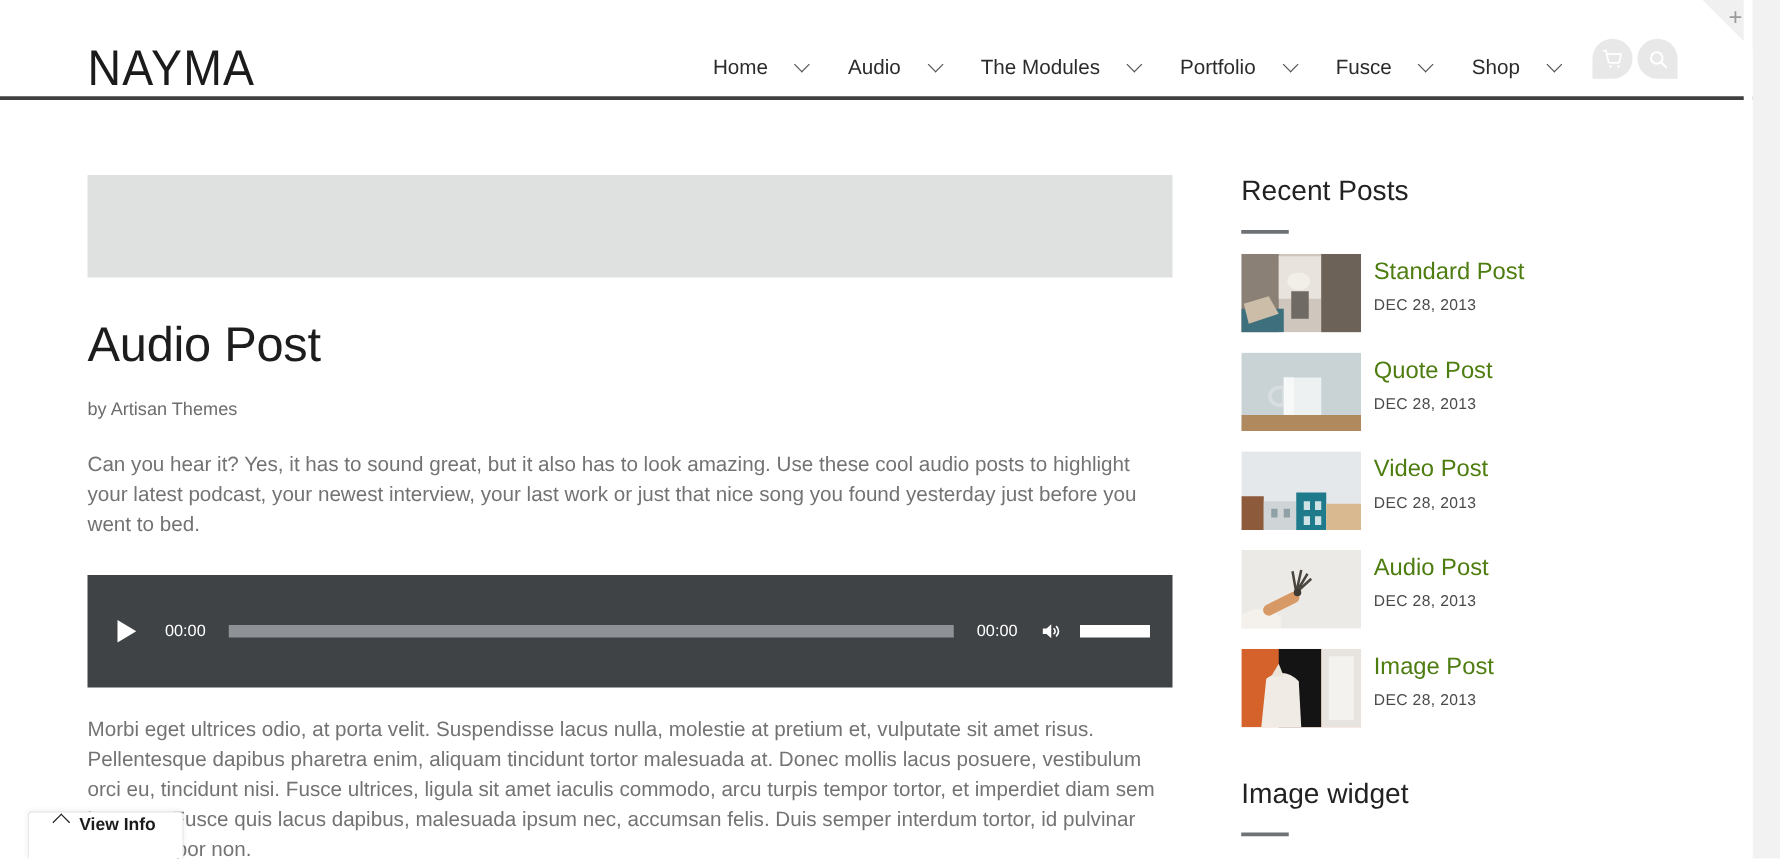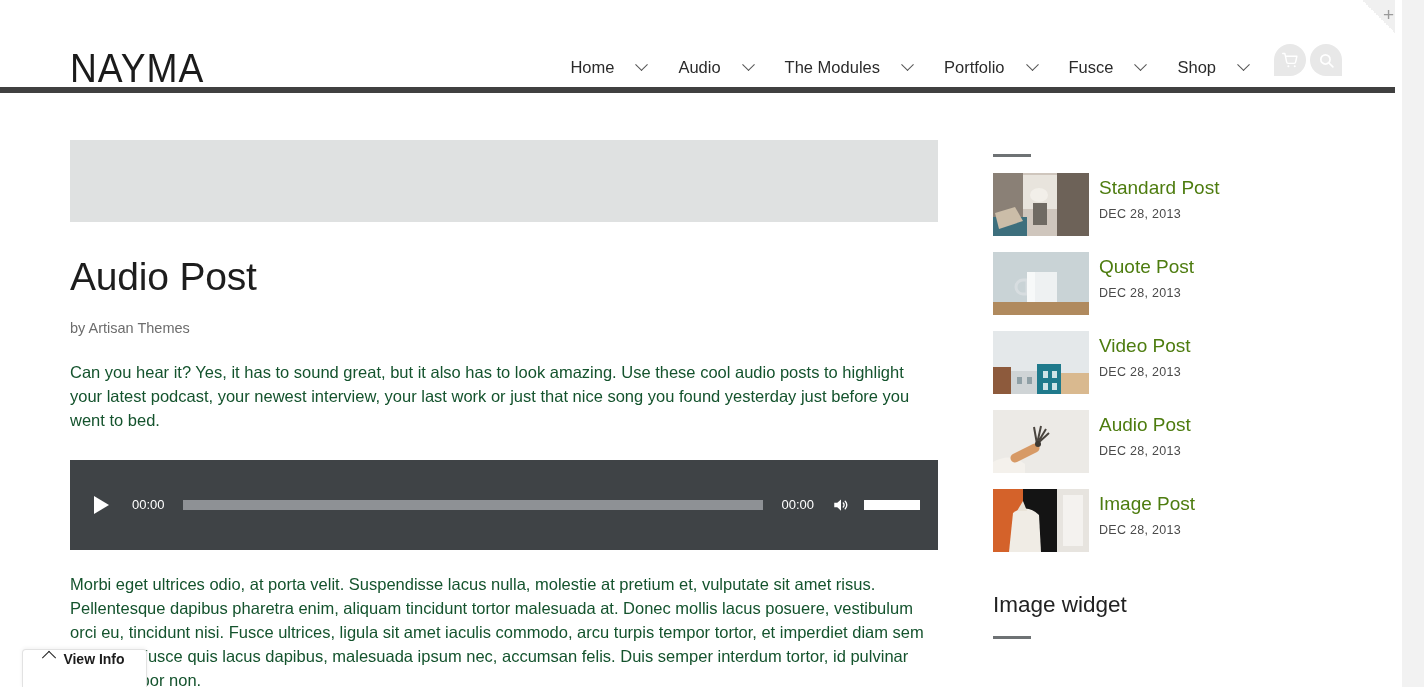--- a/index.html
+++ b/index.html
@@ -14,24 +14,24 @@
   .page {
     position: relative;
     width: 1424px; height: 687px;
     background: #ffffff;
     overflow: hidden;
   }
 
   
   .site-header {
     position: absolute;
-    top: 17px; left: 0;
+    top: 4px; left: 0;
     width: 1402px; height: 76px;
     background: #ffffff;
-    border-bottom: 6px solid #404040;
+    border-bottom: 3px solid #404040;
     display: flex;
     align-items: center;
   }
   .logo {
     position: absolute;
     left: 70px; top: 29px;
     font-family: "Liberation Sans", sans-serif;
     font-size: 40px;
     letter-spacing: 1px;
     font-weight: 400;
@@ -152,21 +152,21 @@
     margin: 18px 0 0 0;
     font-size: 14.5px;
     color: #6d6d6d;
     line-height: 20px;
   }
 
   .post-para {
     margin: 22px 0 0 0;
     font-size: 16.5px;
     line-height: 24px;
-    color: #14532d;
+    color: #737373;
   }
 
   
   .audio-player {
     margin-top: 28px;
     width: 868px; height: 90px;
     background: #3f4346;
     display: flex;
     align-items: center;
     padding: 0 18px;
@@ -386,20 +386,21 @@
         </div>
         <div class="volume-track"></div>
       </div>
 
       <p class="post-para">Morbi eget ultrices odio, at porta velit. Suspendisse lacus nulla, molestie at pretium et, vulputate sit amet risus. Pellentesque dapibus pharetra enim, aliquam tincidunt tortor malesuada at. Donec mollis lacus posuere, vestibulum orci eu, tincidunt nisi. Fusce ultrices, ligula sit amet iaculis commodo, arcu turpis tempor tortor, et imperdiet diam sem in quam. Fusce quis lacus dapibus, malesuada ipsum nec, accumsan felis. Duis semper interdum tortor, id pulvinar tortor tempor non.</p>
     </article>
 
     <aside class="sidebar">
 
       <section>
+        <h3 class="widget-title">Recent Posts</h3>
         <div class="widget-rule"></div>
 
         <ul class="recent-list">
 
           <li class="recent-item">
             <div class="thumb">
               <svg class="thumb-inner" viewBox="0 0 96 63" preserveAspectRatio="none">
                 <rect width="96" height="63" fill="#cfc6bd"></rect>
                 <rect x="0" y="0" width="30" height="63" fill="#8a8076"></rect>
                 <rect x="30" y="2" width="34" height="34" fill="#e8e4dd"></rect>

